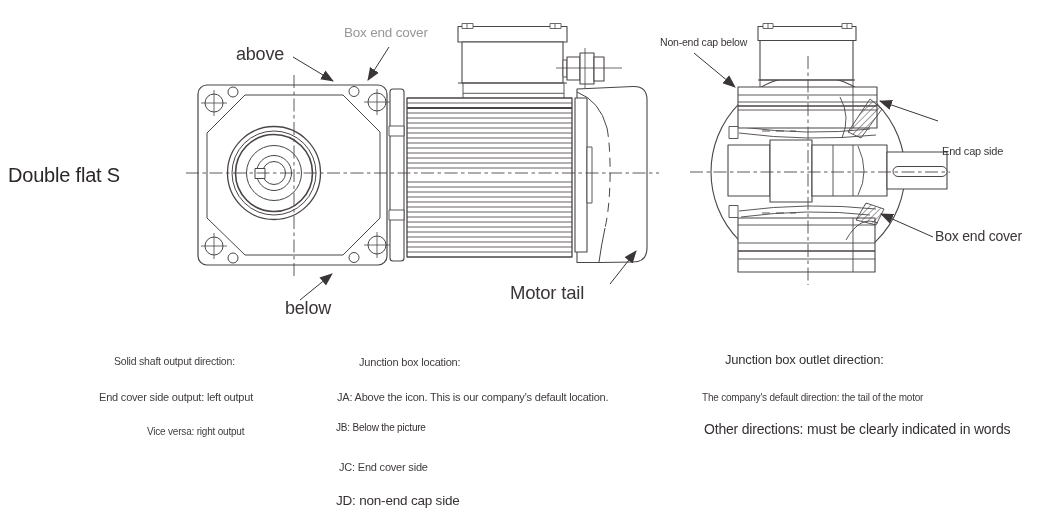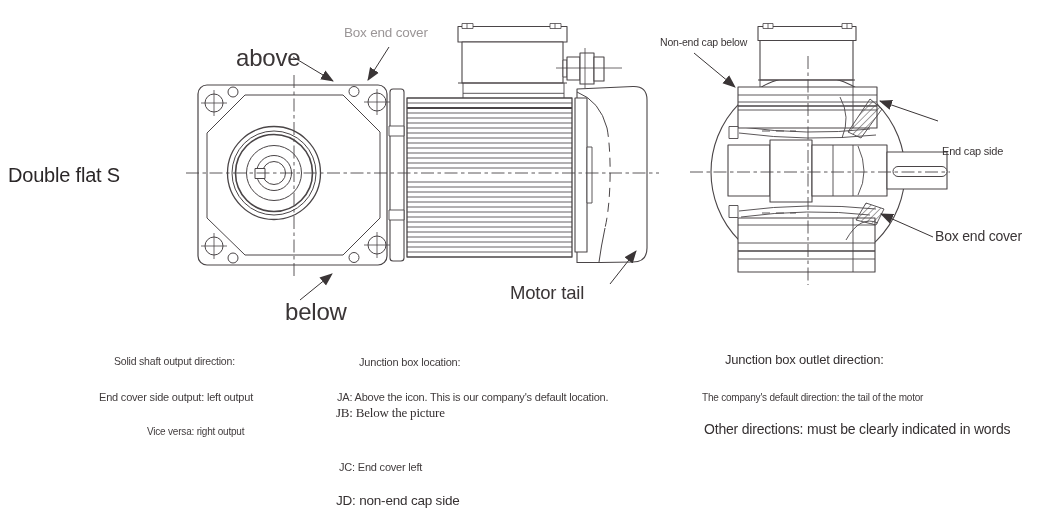--- a/index.html
+++ b/index.html
@@ -6,21 +6,21 @@
   .stage{
     position:relative;width:1061px;height:526px;background:#ffffff;overflow:hidden;
     font-family:"Liberation Sans",sans-serif;
   }
   svg{position:absolute;left:0;top:0;}
   .label{
     position:absolute;white-space:nowrap;line-height:1.1;color:#3a3536;
     font-family:"Liberation Sans",sans-serif;letter-spacing:-0.2px;
   }
   .lbl-title{font-size:20px;color:#2b2728;}
-  .lbl-callout{font-size:24px;}
+  .lbl-callout{font-size:18px;}
   .lbl-gray{font-size:13.5px;color:#9b9697;}
   .lbl-small{font-size:10.5px;}
   .lbl-note{font-size:11px;color:#413c3d;}
   .lbl-note-sm{font-size:10px;color:#413c3d;}
   .lbl-note-lg{font-size:14px;color:#353031;}
   .lbl-note-md{font-size:13px;color:#353031;}
 </style>
 </head>
 <body>
 
@@ -215,21 +215,21 @@
 <div class="label lbl-small" style="left:660px;top:37px;">Non-end cap below</div>
 <div class="label lbl-small" style="left:942px;top:117px;font-size:11px;margin-top:28px;">End cap side</div>
 <div class="label" style="left:935px;top:229px;font-size:14px;">Box end cover</div>
 
 <div class="label lbl-note" style="left:114px;top:356px;font-size:10.5px;">Solid shaft output direction:</div>
 <div class="label lbl-note" style="left:99px;top:391px;">End cover side output: left output</div>
 <div class="label lbl-note" style="left:147px;top:426px;font-size:10px;">Vice versa: right output</div>
 
 <div class="label lbl-note" style="left:359px;top:356px;">Junction box location:</div>
 <div class="label lbl-note" style="left:337px;top:391px;">JA: Above the icon. This is our company's default location.</div>
-<div class="label lbl-note-lg" style="left:336px;top:406px;font-size:13px;font-family:Liberation Serif, serif;">JB: Below the picture</div>
-<div class="label lbl-note" style="left:339px;top:461px;">JC: End cover left</div>
+<div class="label lbl-note-lg" style="left:336px;top:422px;font-size:10px;">JB: Below the picture</div>
+<div class="label lbl-note" style="left:339px;top:461px;">JC: End cover side</div>
 <div class="label lbl-note-md" style="left:336px;top:494px;font-size:13.5px;">JD: non-end cap side</div>
 
 <div class="label lbl-note-md" style="left:725px;top:353px;">Junction box outlet direction:</div>
 <div class="label lbl-note-sm" style="left:702px;top:392px;">The company's default direction: the tail of the motor</div>
 <div class="label lbl-note-lg" style="left:704px;top:422px;">Other directions: must be clearly indicated in words</div>
 
 </div>
 
 </body></html>

